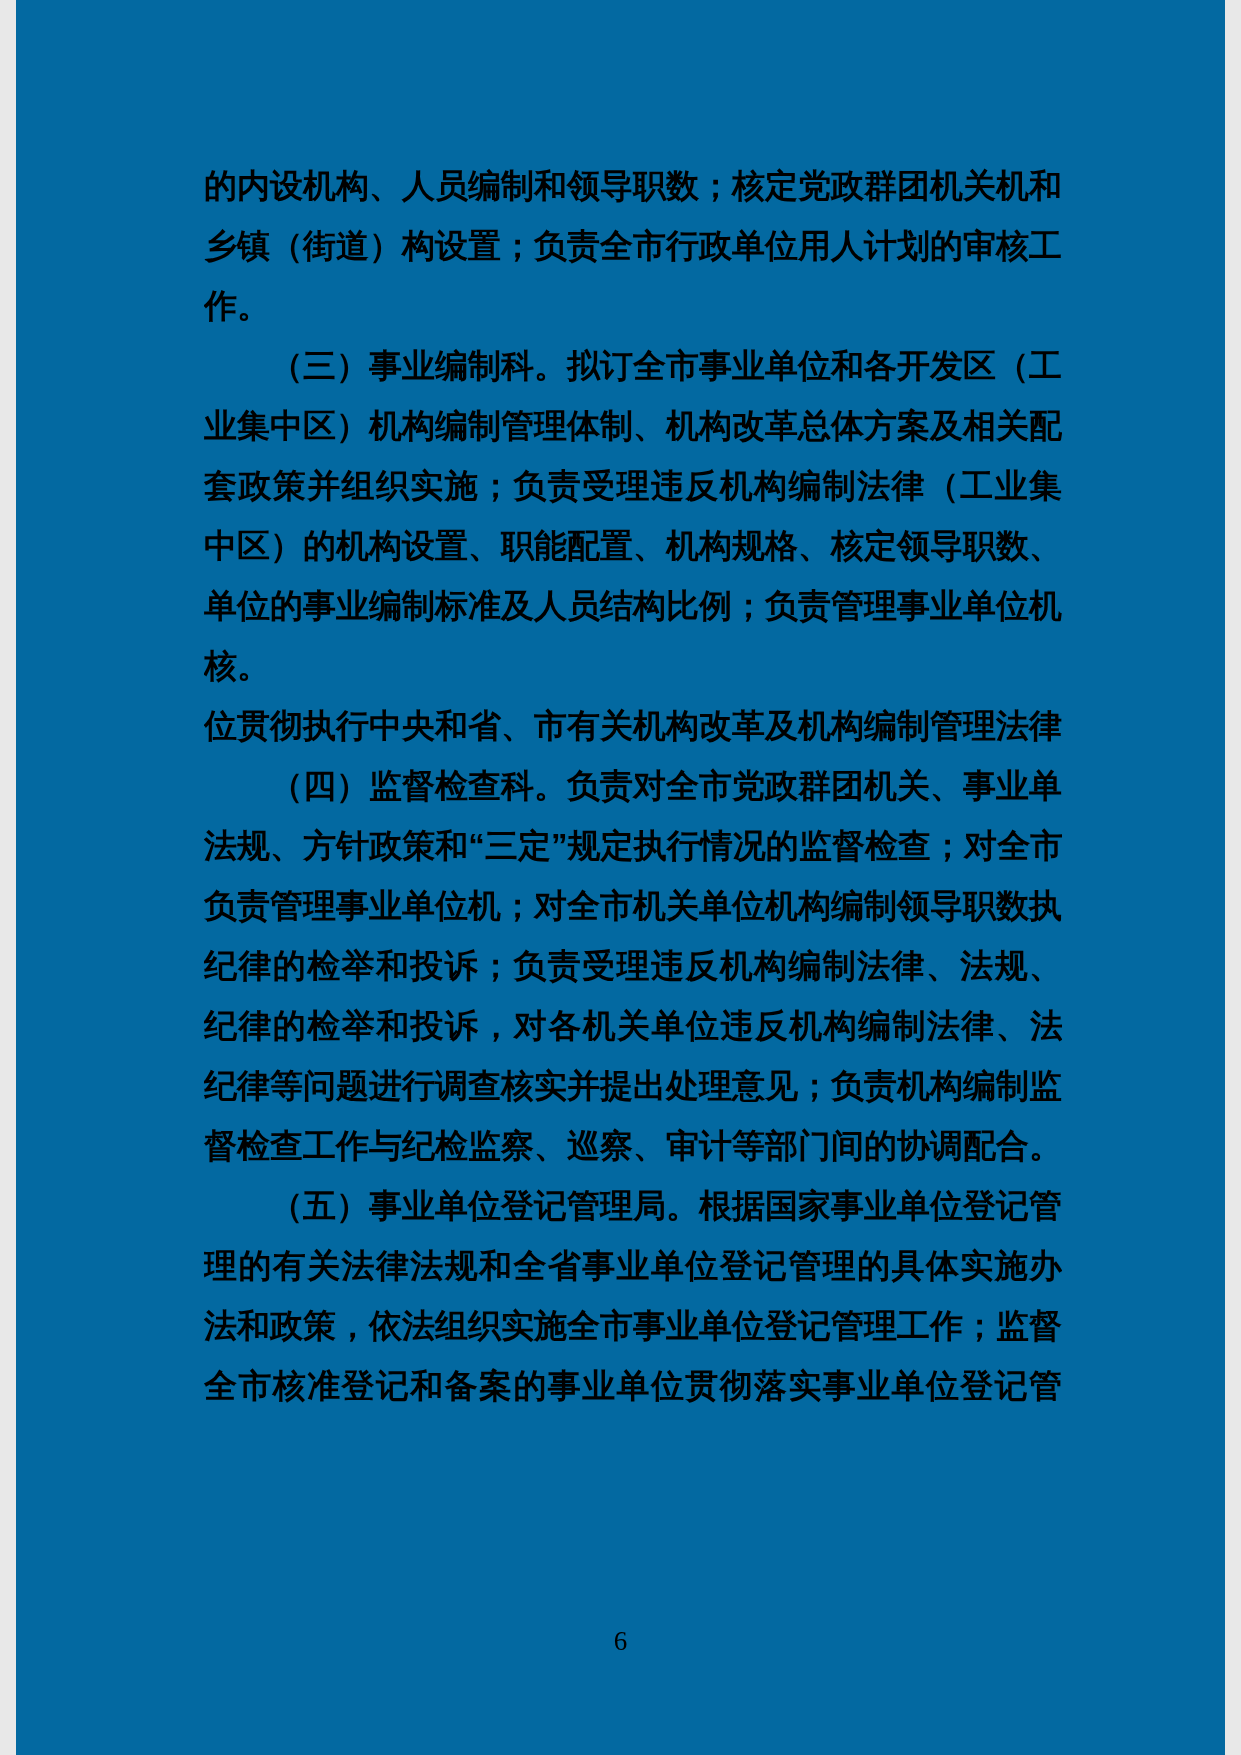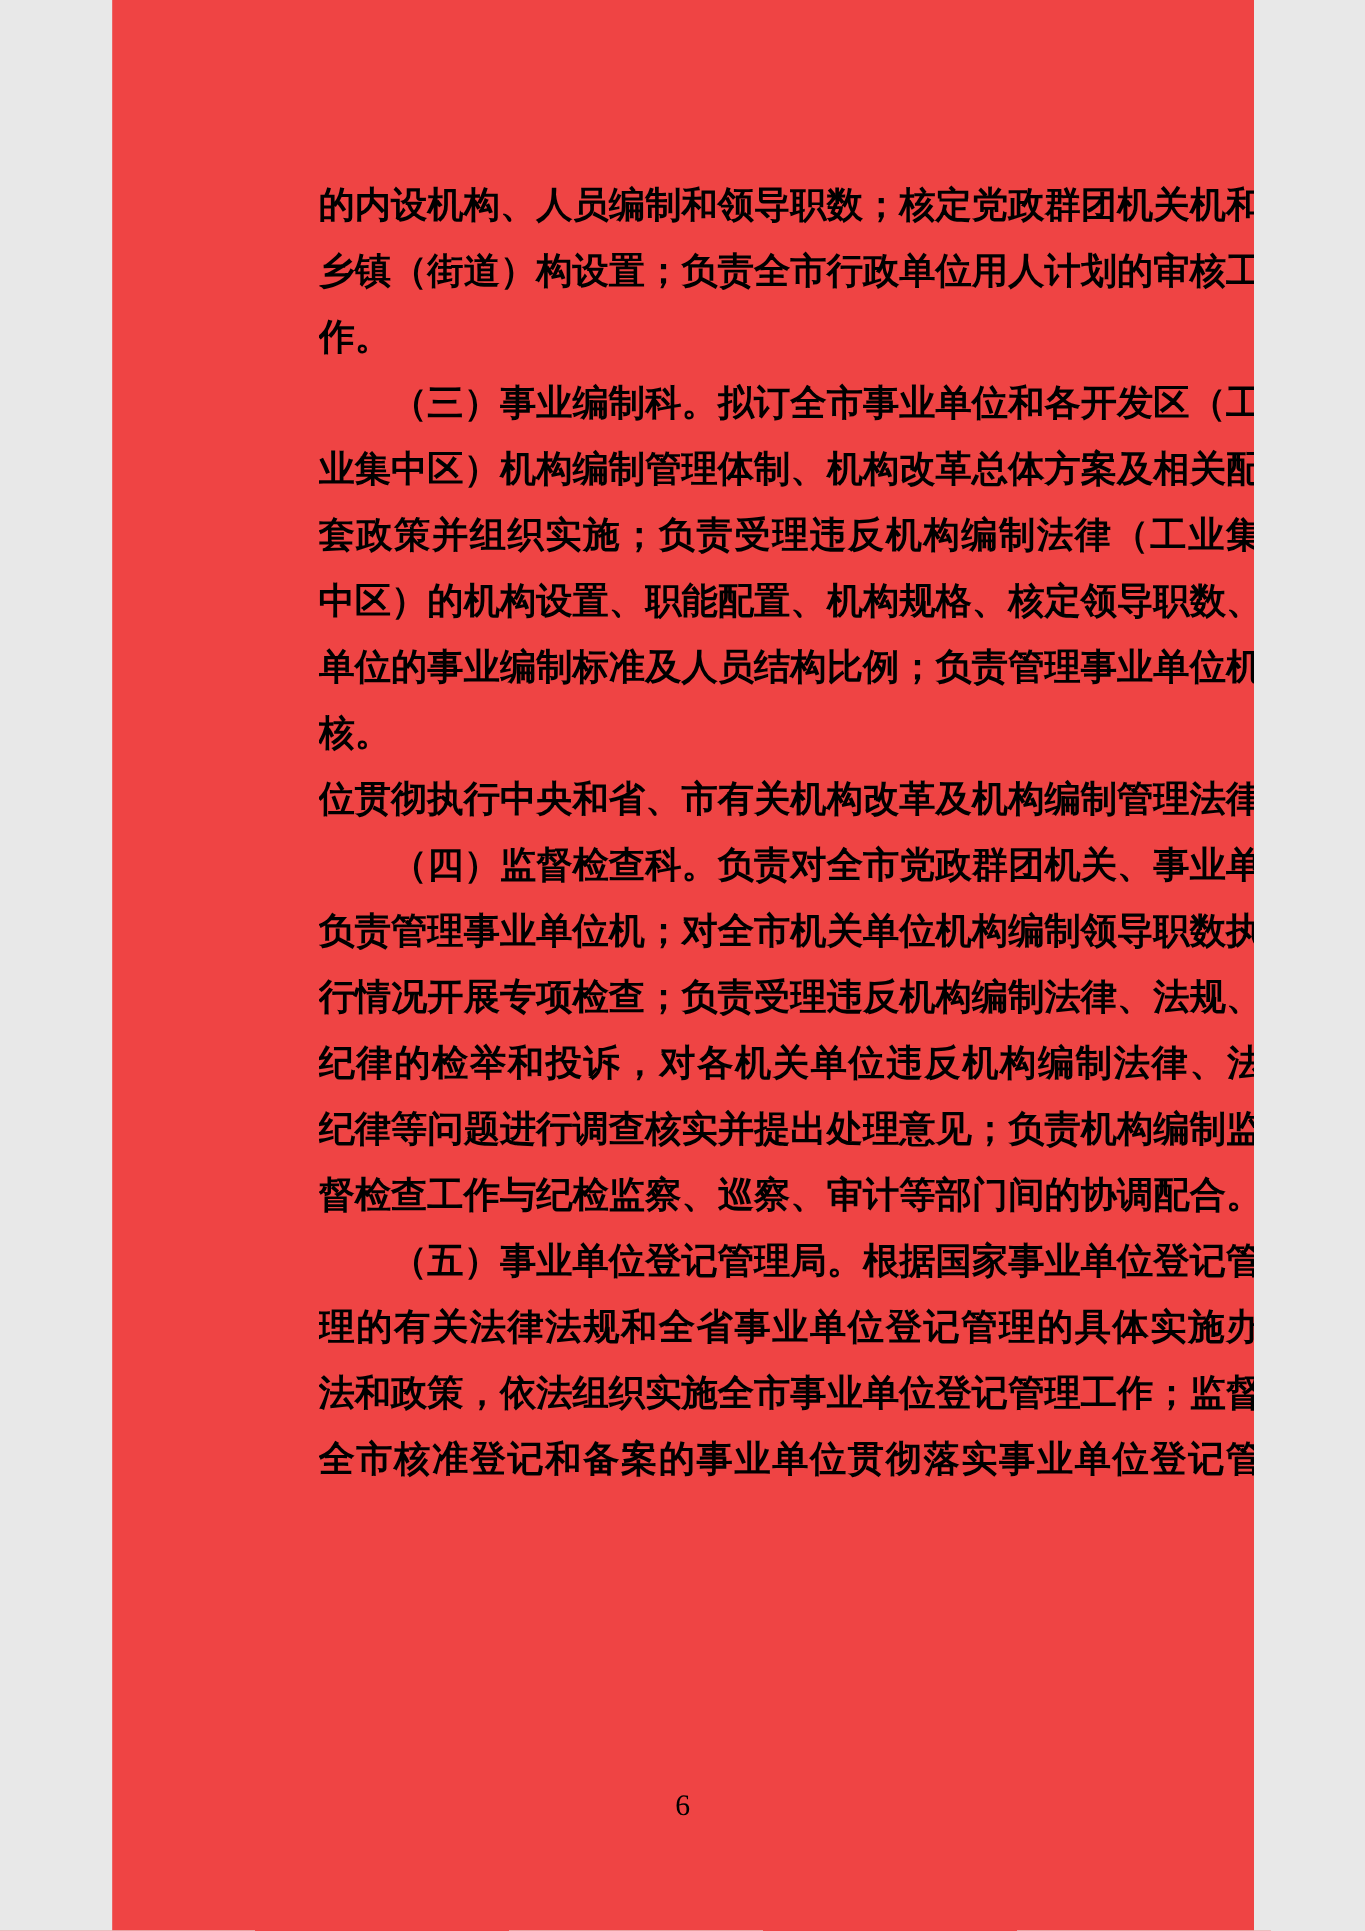--- a/index.html
+++ b/index.html
@@ -2,24 +2,24 @@
 <html><head>
 <meta charset="utf-8">
 <style>
   html, body {
     margin: 0;
     padding: 0;
     background: #e8e8e8;
   }
   .page {
     position: relative;
-    width: 1038px;
+    width: 1209px;
     height: 1755px;
     margin: 0 auto;
-    background: #ef4444;
+    background: #0369a1;
     overflow: hidden;
     font-family: "Liberation Sans", sans-serif;
     text-decoration: underline;
   }
   .doc-body {
     position: absolute;
     left: 188px;
     top: 156px;
     width: 858px;
   }
@@ -61,22 +61,23 @@
       <div class="text-line">乡镇（街道）构设置；负责全市行政单位用人计划的审核工</div>
       <div class="text-line para-end">作。</div>
       <div class="text-line indent">（三）事业编制科。拟订全市事业单位和各开发区（工</div>
       <div class="text-line">业集中区）机构编制管理体制、机构改革总体方案及相关配</div>
       <div class="text-line">套政策并组织实施；负责受理违反机构编制法律（工业集</div>
       <div class="text-line">中区）的机构设置、职能配置、机构规格、核定领导职数、</div>
       <div class="text-line">单位的事业编制标准及人员结构比例；负责管理事业单位机</div>
       <div class="text-line para-end">核。</div>
       <div class="text-line">位贯彻执行中央和省、市有关机构改革及机构编制管理法律</div>
       <div class="text-line indent">（四）监督检查科。负责对全市党政群团机关、事业单</div>
+      <div class="text-line" style="letter-spacing: -1.22px;">法规、方针政策和“三定”规定执行情况的监督检查；对全市</div>
       <div class="text-line">负责管理事业单位机；对全市机关单位机构编制领导职数执</div>
-      <div class="text-line">行情况开展专项检查；负责受理违反机构编制法律、法规、</div>
+      <div class="text-line">纪律的检举和投诉；负责受理违反机构编制法律、法规、</div>
       <div class="text-line" style="letter-spacing: -1.22px;">纪律的检举和投诉，对各机关单位违反机构编制法律、法规、</div>
       <div class="text-line">纪律等问题进行调查核实并提出处理意见；负责机构编制监</div>
       <div class="text-line para-end">督检查工作与纪检监察、巡察、审计等部门间的协调配合。</div>
       <div class="text-line indent">（五）事业单位登记管理局。根据国家事业单位登记管</div>
       <div class="text-line">理的有关法律法规和全省事业单位登记管理的具体实施办</div>
       <div class="text-line">法和政策，依法组织实施全市事业单位登记管理工作；监督</div>
       <div class="text-line">全市核准登记和备案的事业单位贯彻落实事业单位登记管</div>
     </div>
   <div class="page-footer">6</div>
 </div>

